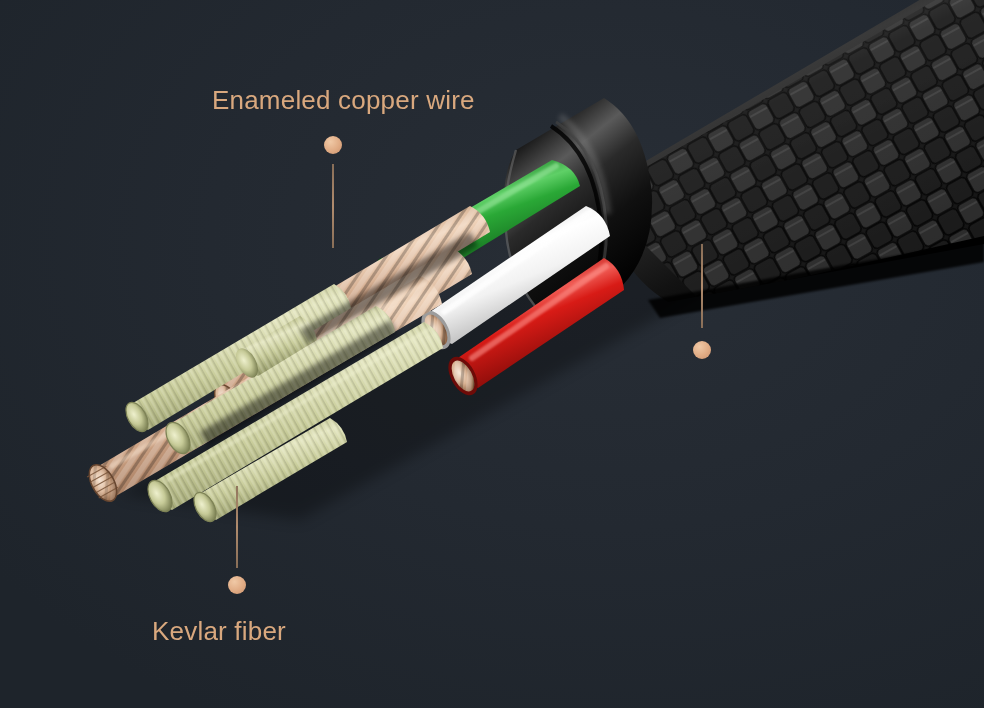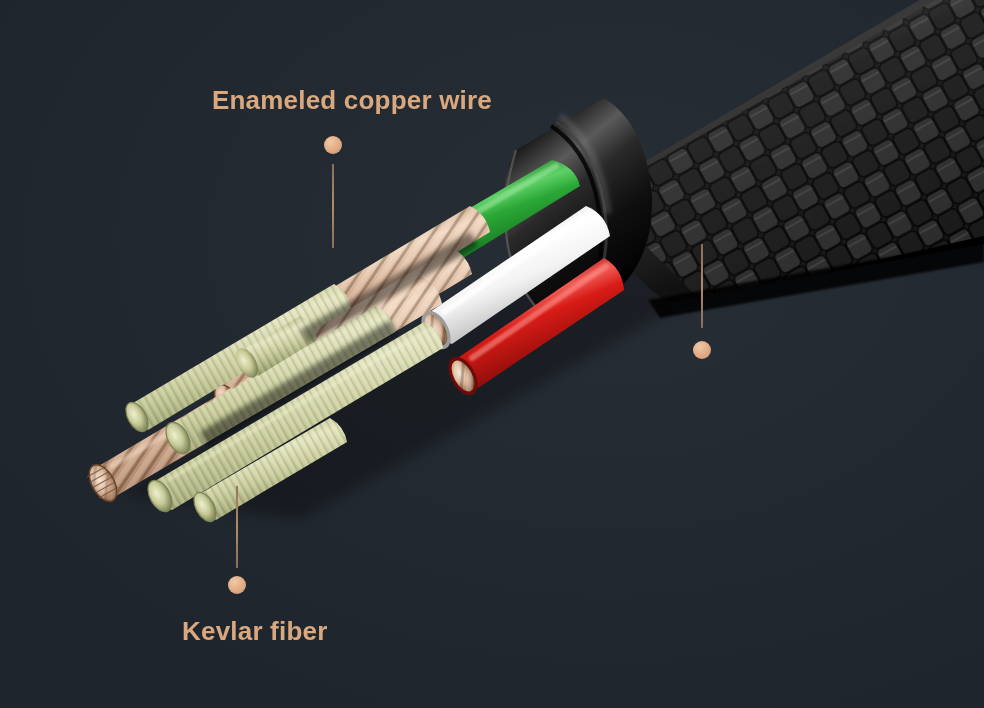--- a/index.html
+++ b/index.html
@@ -13,39 +13,38 @@
     font-family: "Liberation Sans", sans-serif;
   }
 
   #stage {
     position: relative;
     width: 984px;
     height: 708px;
     background:
       radial-gradient(ellipse 900px 620px at 62% 34%, #272d35 0%, #232931 46%, #1f252c 100%);
     overflow: hidden;
-    font-weight: bold;
   }
 
   
   #art { position: absolute; inset: 0; width: 984px; height: 708px; }
 
   
   .callout {
     position: absolute;
     color: #d9a87e;
     font-size: 26px;
     line-height: 1.1;
     letter-spacing: .2px;
     white-space: nowrap;
     user-select: none;
   }
   .callout.c-enameled { left: 212px; top: 86px; }
   .callout.c-braided  { left: 641px; top: 376px; }
-  .callout.c-kevlar   { left: 182px; top: 617px; }
+  .callout.c-kevlar   { left: 152px; top: 617px; }
 
   .dot {
     position: absolute;
     width: 18px; height: 18px;
     border-radius: 50%;
     background: radial-gradient(circle at 36% 32%, #f0c9a6 0%, #e0ab84 55%, #c9916c 100%);
   }
   .dot.d-enameled { left: 324px; top: 136px; }
   .dot.d-braided  { left: 693px; top: 341px; }
   .dot.d-kevlar   { left: 228px; top: 576px; }

